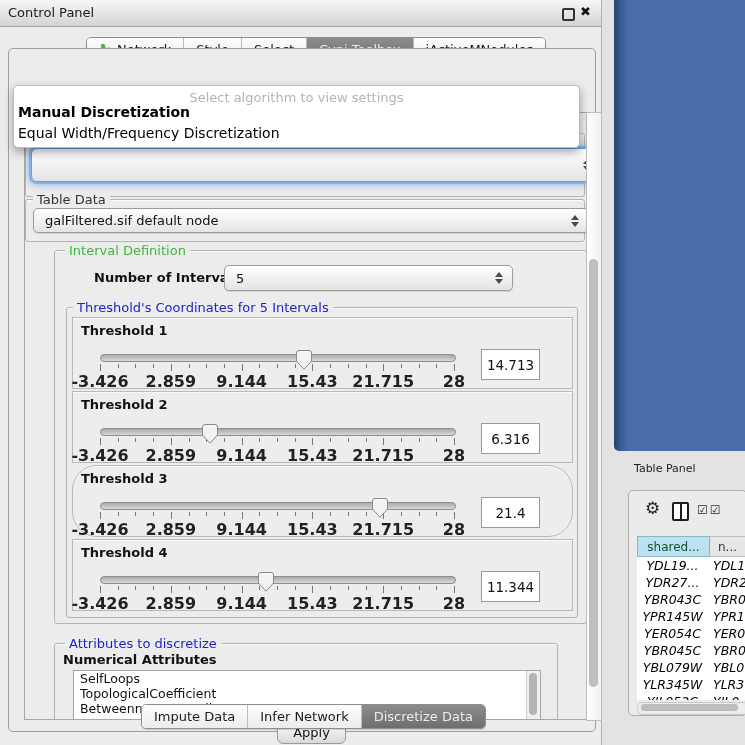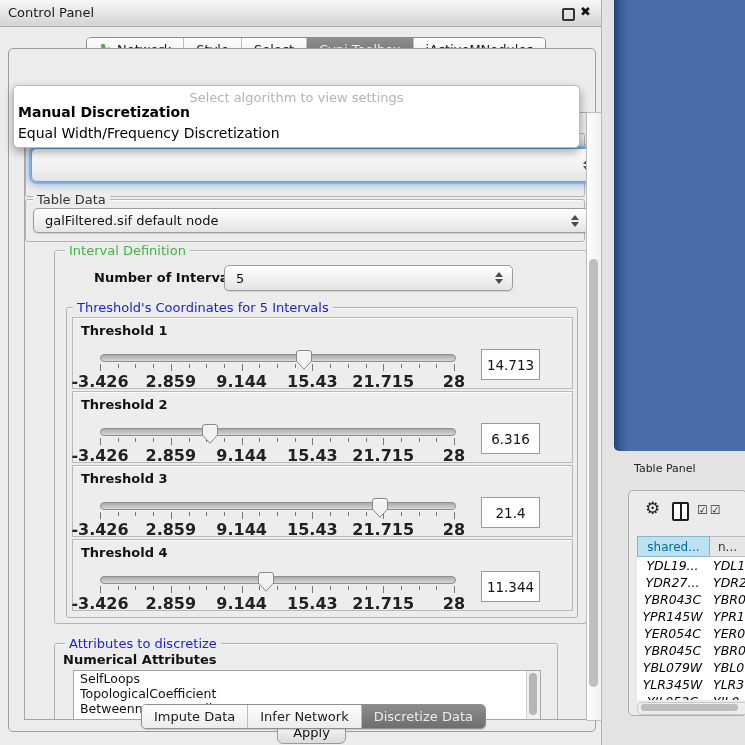--- a/index.html
+++ b/index.html
@@ -61,21 +61,21 @@
   
   #blue-frame{position:absolute;left:614px;top:0;width:131px;height:451px;background:linear-gradient(90deg,#26406f 0px,#3a5c9c 7px,#4a6ca9 14px,#4a6ca9 100%);border-radius:0 0 0 5px;}
 
   #tp-title{position:absolute;left:634px;top:462px;font-size:11px;color:#222;}
   #table-window{position:absolute;left:628px;top:490px;width:117px;height:224px;background:#ebebeb;border:1px solid #aeaeae;border-radius:5px;}
   #tp-gear{position:absolute;left:16px;top:9px;font-size:17px;color:#222;cursor:pointer;line-height:17px;}
   #tp-colicon{position:absolute;left:43px;top:11px;width:13px;height:15px;border:2px solid #1d1d1d;border-radius:2px;background:#fff;cursor:pointer;}
   #tp-colicon::after{content:"";position:absolute;left:50%;top:0;width:2px;height:100%;background:#1d1d1d;transform:translateX(-1px);}
   #tp-checks{position:absolute;left:68px;top:12px;font-size:12px;color:#2a2a2a;letter-spacing:2px;cursor:pointer;}
   #tbl-header{position:absolute;left:8px;top:45px;width:109px;height:21px;display:flex;font-size:12px;}
-  #th1{width:71px;background:#bce2f2;border:1px solid #8ab4c9;display:flex;align-items:center;justify-content:center;color:#0369a1;cursor:pointer;}
+  #th1{width:71px;background:#bce2f2;border:1px solid #8ab4c9;display:flex;align-items:center;justify-content:center;color:#14532d;cursor:pointer;}
   #th2{flex:1;background:#e6e6e6;border:1px solid #bdbdbd;border-left:none;display:flex;align-items:center;justify-content:center;color:#333;cursor:pointer;}
   #tbl-rows{position:absolute;left:8px;top:66px;width:109px;height:143px;background:#fff;overflow:hidden;}
   .trow{display:flex;height:17px;line-height:17px;font-size:12.5px;color:#000;cursor:pointer;font-style:italic;}
   .trow .c1{width:71px;text-align:center;overflow:hidden;white-space:nowrap;}
   .trow .c2{flex:1;padding-left:5px;overflow:hidden;white-space:nowrap;}
   #h-scrollbar{position:absolute;left:8px;top:211px;width:109px;height:11px;background:#ededed;border:1px solid #c9c9c9;border-radius:5px;}
   #h-thumb{position:absolute;left:3px;top:1px;width:97px;height:7px;background:#bdbdbd;border-radius:3px;}
 </style>
 </head>
 <body>
@@ -220,21 +220,21 @@
                 <div class="tick-lab" style="left: 168.6px;">9.144</div>
                 <div class="tick-lab" style="left: 239.4px;">15.43</div>
                 <div class="tick-lab" style="left: 310.2px;">21.715</div>
                 <div class="tick-lab" style="left: 381px;">28</div>
                 <div class="handle" style="left: 128.739px;"><svg width="16" height="20" viewBox="0 0 16 20">
                     <path d="M3,0.5 h10 a2.5,2.5 0 0 1 2.5,2.5 v8 L8,19.3 L0.5,11 V3 a2.5,2.5 0 0 1 2.5,-2.5 Z" fill="#f2f2f2" stroke="#8a8a8a"></path>
                     <path d="M3.5,2 h9" stroke="#ffffff"></path>
                   </svg></div>
                 <div class="value-box">6.316</div>
               </div>
-              <div class="thr-panel" style="top: 416px;">
+              <div class="thr-panel" style="top: 416px; border-radius: 25px;">
                 <div class="thr-title">Threshold 3</div>
                 <div class="track"></div>
                 <div class="tick" style="left: 27px; height: 7px;"></div>
                 <div class="tick" style="left: 44.7px; height: 4px;"></div>
                 <div class="tick" style="left: 62.4px; height: 4px;"></div>
                 <div class="tick" style="left: 80.1px; height: 4px;"></div>
                 <div class="tick" style="left: 97.8px; height: 7px;"></div>
                 <div class="tick" style="left: 115.5px; height: 4px;"></div>
                 <div class="tick" style="left: 133.2px; height: 4px;"></div>
                 <div class="tick" style="left: 150.9px; height: 4px;"></div>

